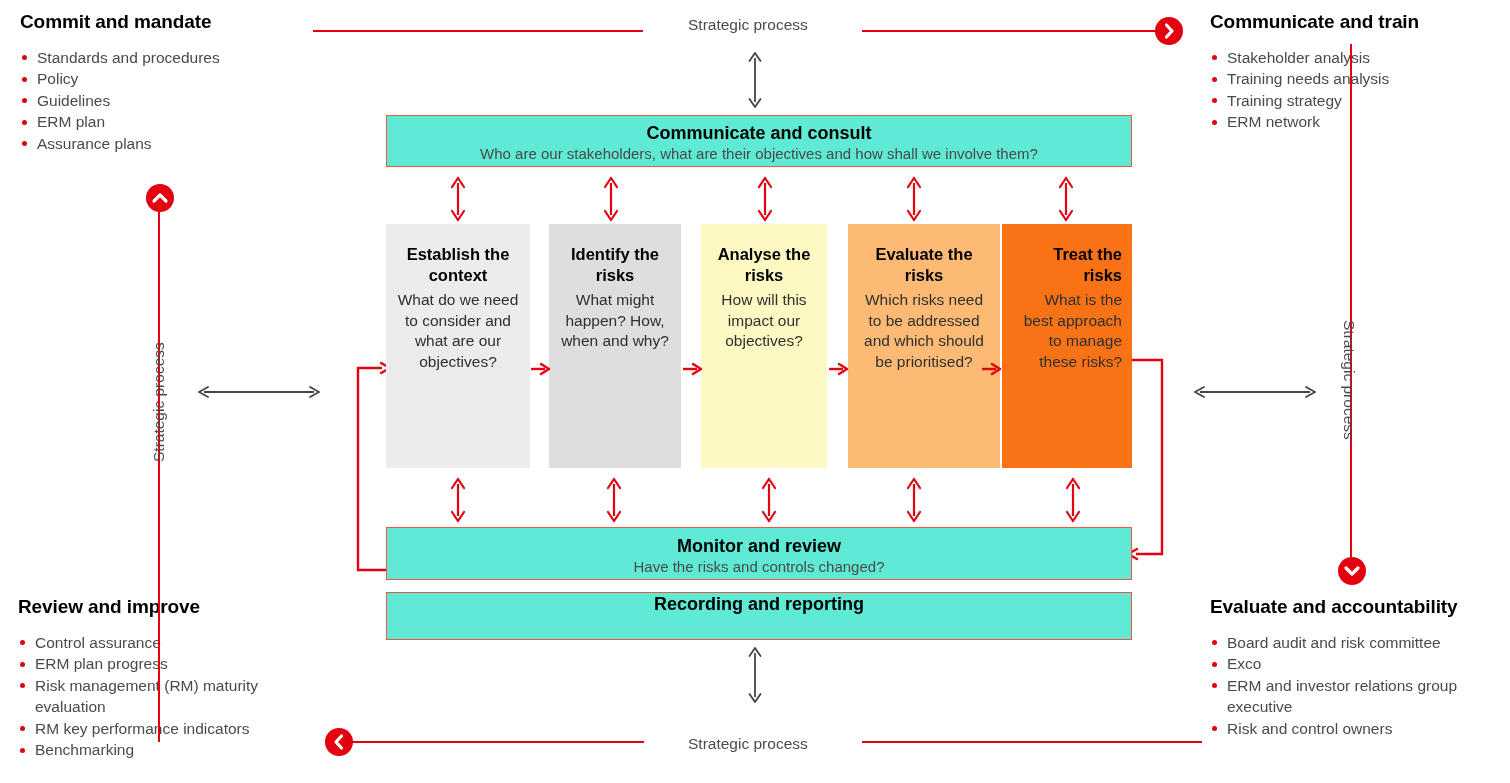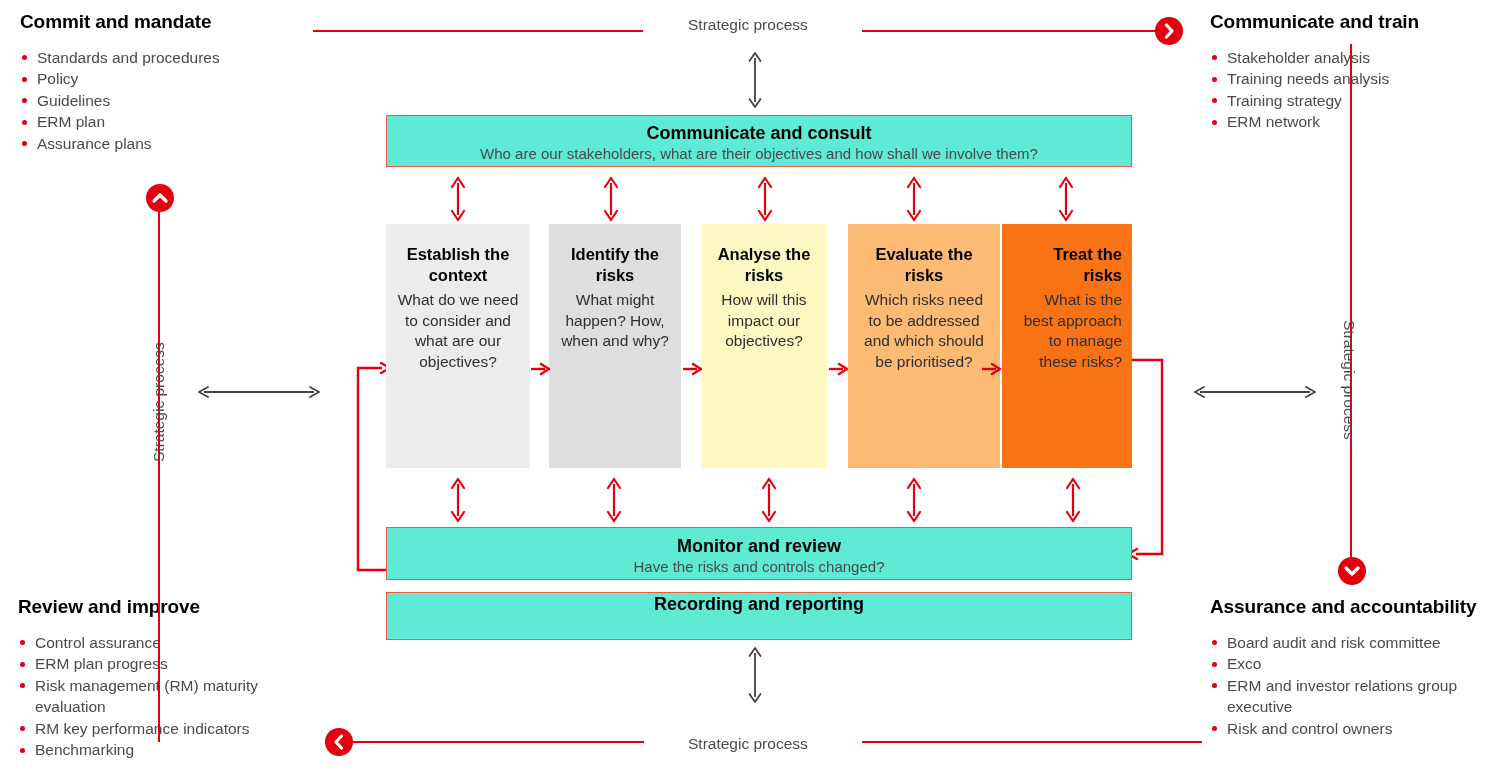--- a/index.html
+++ b/index.html
@@ -98,21 +98,21 @@
   <ul>
     <li>Control assurance</li>
     <li>ERM plan progress</li>
     <li>Risk management (RM) maturity evaluation</li>
     <li>RM key performance indicators</li>
     <li>Benchmarking</li>
   </ul>
 </div>
 
 <div class="corner" id="c-br">
-  <h2>Assurance and accountability</h2>
+  <h2>Evaluate and accountability</h2>
   <ul>
     <li>Board audit and risk committee</li>
     <li>Exco</li>
     <li>ERM and investor relations group executive</li>
     <li>Risk and control owners</li>
   </ul>
 </div>
 
 <div class="redline" style="left:313px;top:30px;width:330px;height:2.4px;"></div>
 <div class="sp-label" style="left:688px;top:16px;">Strategic process</div>

